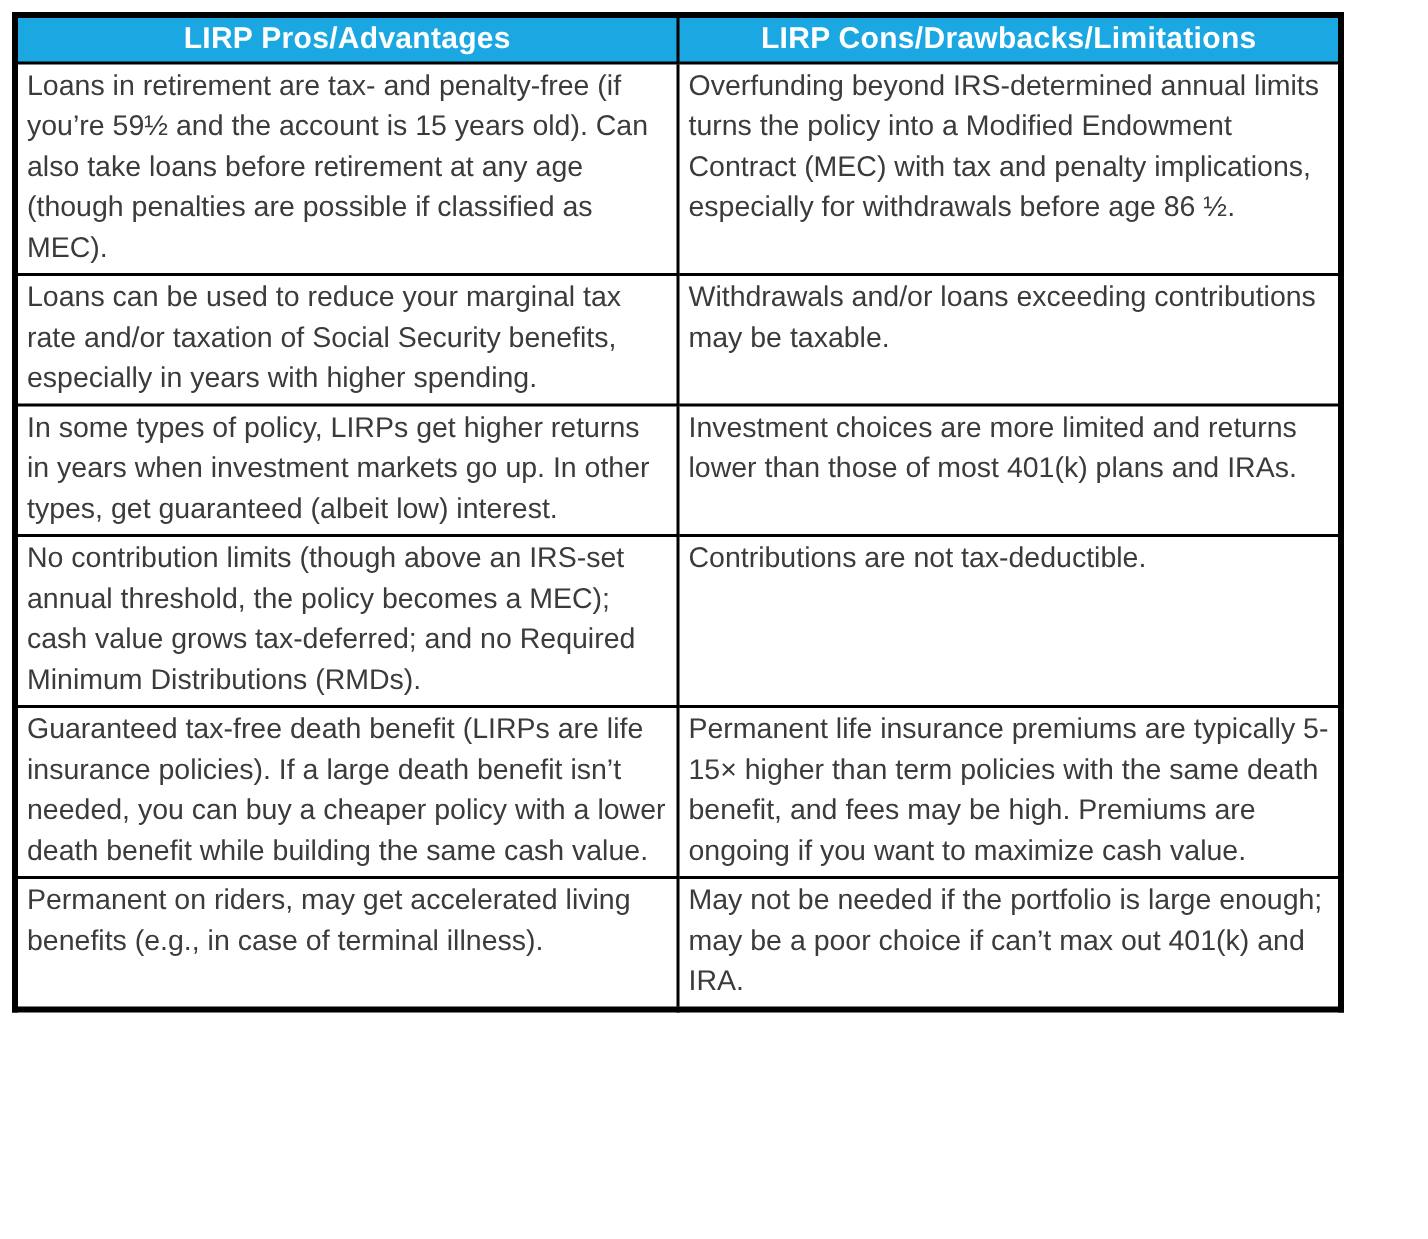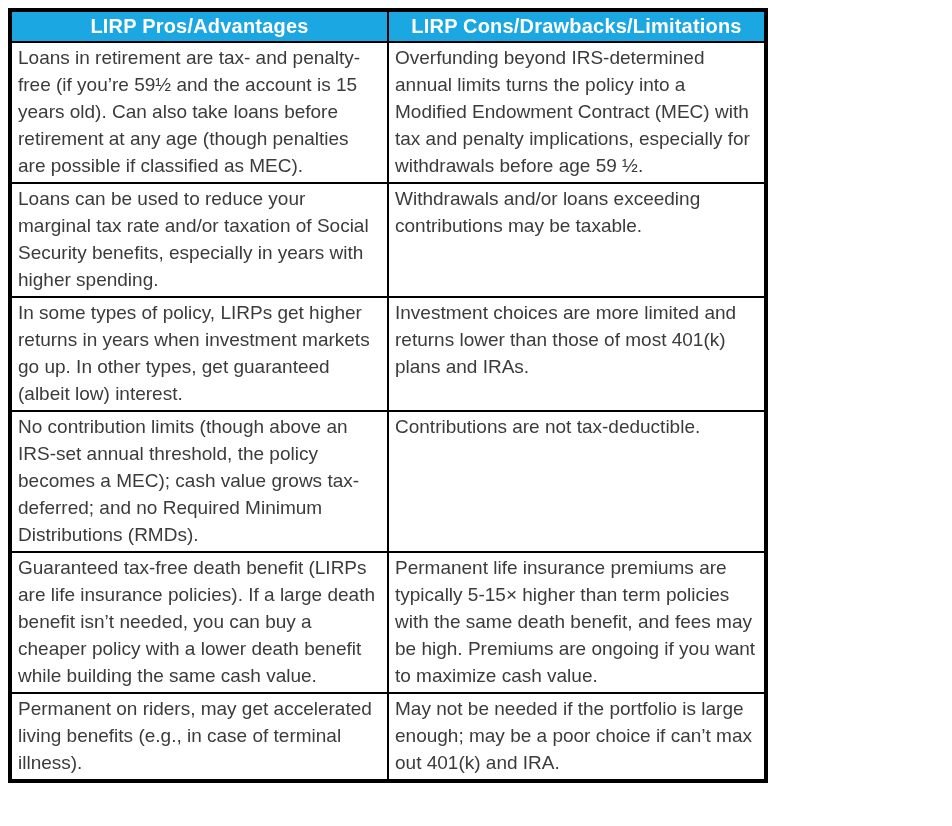--- a/index.html
+++ b/index.html
@@ -7,21 +7,21 @@
     padding: 0;
     background: #ffffff;
   }
   body {
     font-family: "Liberation Sans", sans-serif;
     width: 952px;
     box-sizing: border-box;
     padding: 8px;
   }
   table.lirp {
-    width: 760px;
+    width: 888px;
     border-collapse: collapse;
     table-layout: fixed;
     border: 4px solid #000000;
   }
   table.lirp th, table.lirp td {
     border: 2px solid #000000;
     box-sizing: border-box;
     width: 50%;
   }
   table.lirp th {
@@ -49,21 +49,21 @@
 <table class="lirp">
   <thead>
     <tr>
       <th>LIRP Pros/Advantages</th>
       <th>LIRP Cons/Drawbacks/Limitations</th>
     </tr>
   </thead>
   <tbody id="table-body">
       <tr class="body-row">
         <td>Loans in retirement are tax- and penalty-free (if you’re 59½ and the account is 15 years old). Can also take loans before retirement at any age (though penalties are possible if classified as MEC).</td>
-        <td>Overfunding beyond IRS-determined annual limits turns the policy into a Modified Endowment Contract (MEC) with tax and penalty implications, especially for withdrawals before age 59 ½.</td>
+        <td>Overfunding beyond IRS-determined annual limits turns the policy into a Modified Endowment Contract (MEC) with tax and penalty implications, especially for withdrawals before age 86 ½.</td>
       </tr>
       <tr class="body-row">
         <td>Loans can be used to reduce your marginal tax rate and/or taxation of Social Security benefits, especially in years with higher spending.</td>
         <td>Withdrawals and/or loans exceeding contributions may be taxable.</td>
       </tr>
       <tr class="body-row">
         <td>In some types of policy, LIRPs get higher returns in years when investment markets go up. In other types, get guaranteed (albeit low) interest.</td>
         <td>Investment choices are more limited and returns lower than those of most 401(k) plans and IRAs.</td>
       </tr>
       <tr class="body-row">

